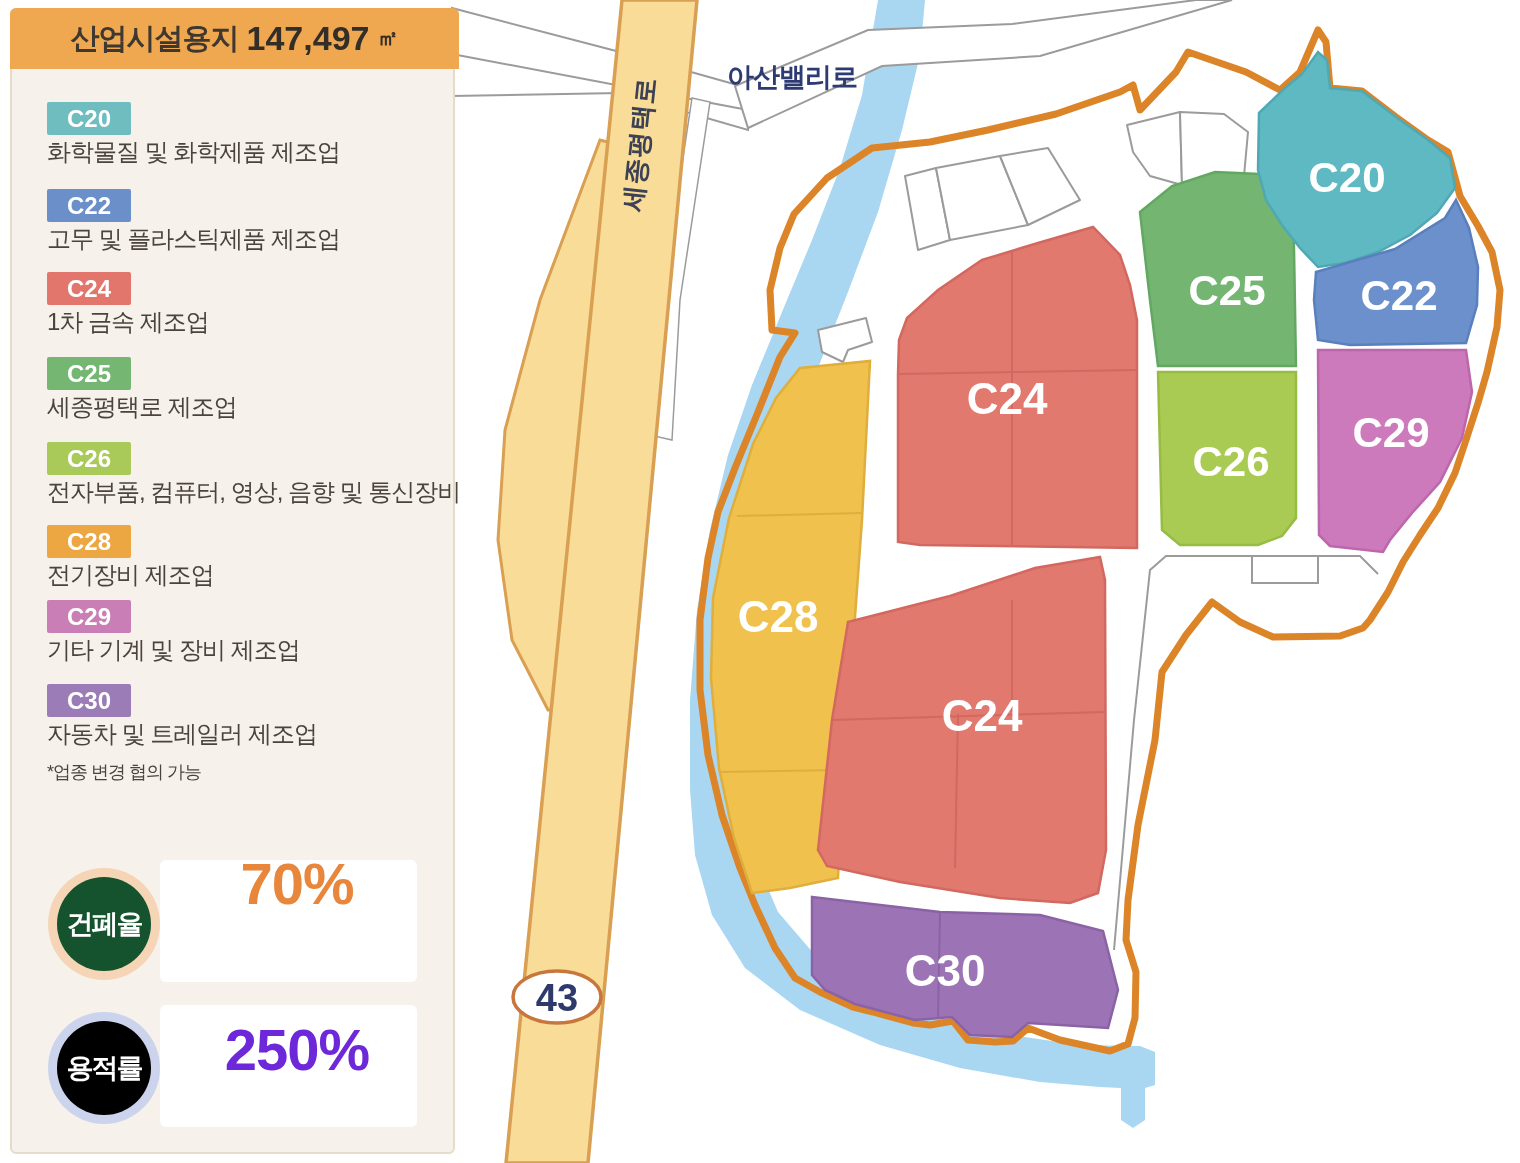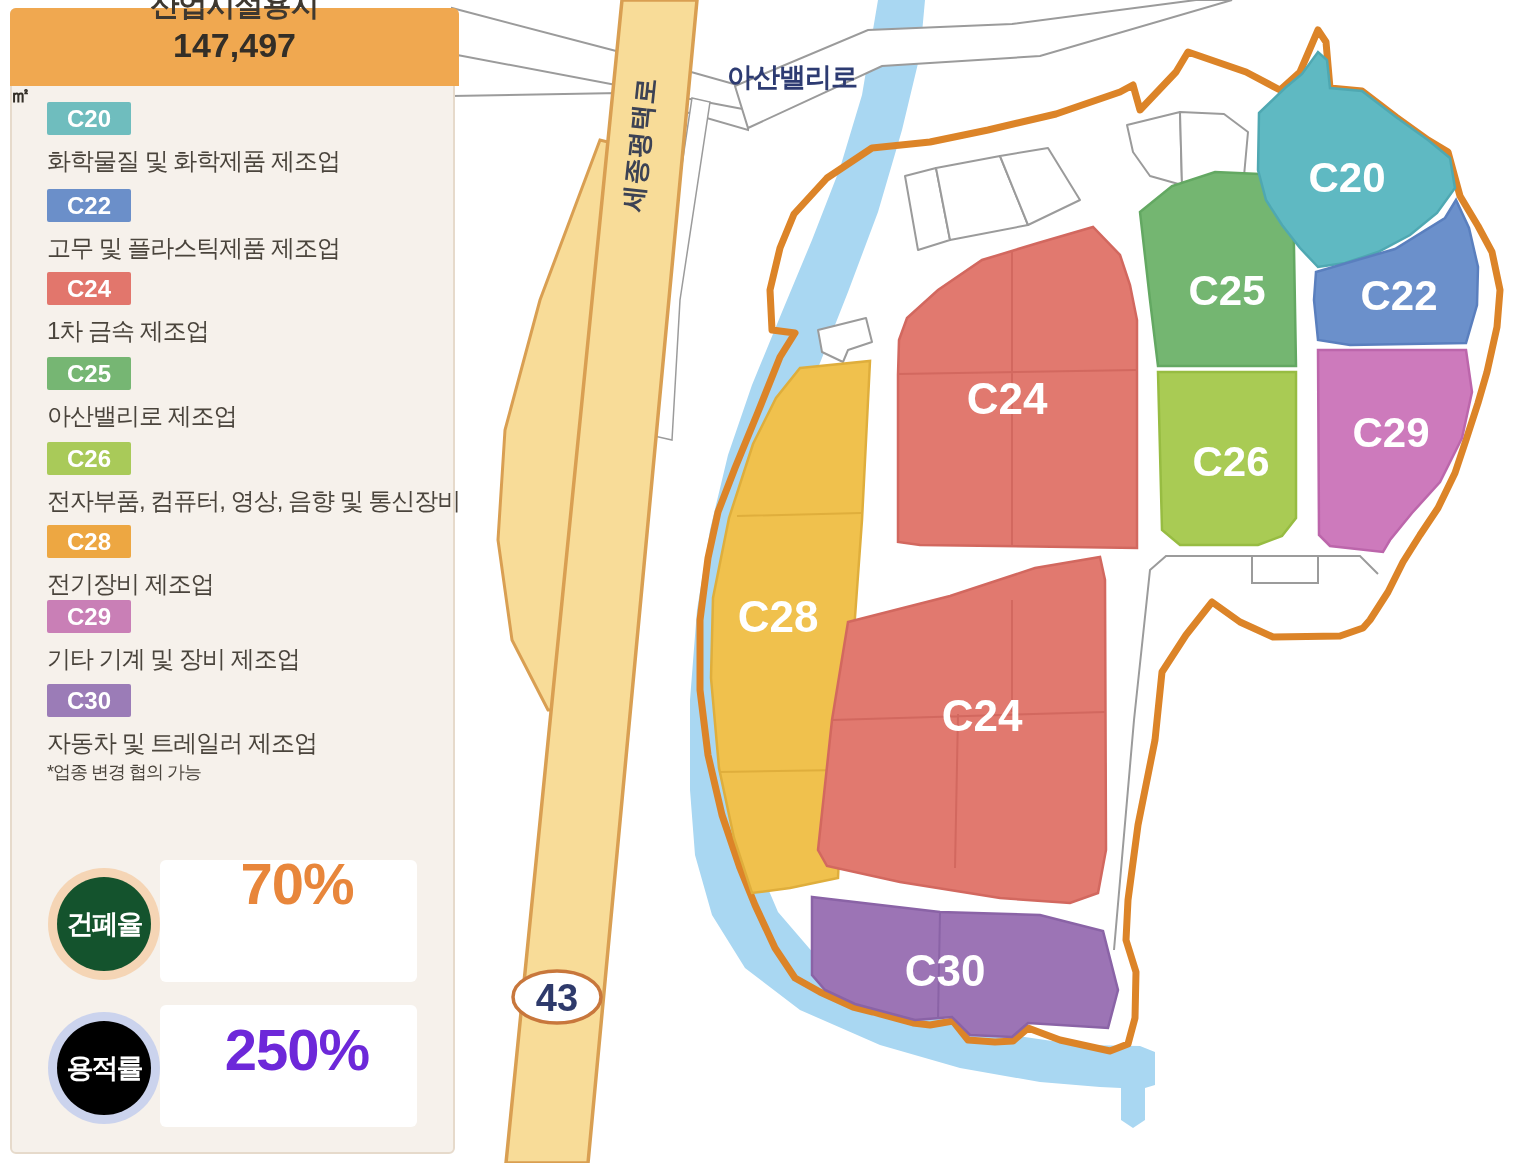--- a/index.html
+++ b/index.html
@@ -3,33 +3,33 @@
 <meta charset="utf-8">
 <style>
   html,body{margin:0;padding:0;background:#fff;}
   .canvas{position:relative;width:1520px;height:1163px;overflow:hidden;background:#fff;
           font-family:"Liberation Sans",sans-serif;}
   svg text{font-family:"Liberation Sans",sans-serif;}
 
   
   .panel{position:absolute;left:10px;top:8px;width:445px;height:1146px;
          background:#F6F1EB;border:2px solid #E6DACB;border-radius:6px;box-sizing:border-box;}
-  .panel-header{position:absolute;left:-2px;top:-2px;width:449px;height:78px;background:#F0A850;
-                border-radius:6px 6px 0 0;display:flex;align-items:center;justify-content:center;gap:0;flex-direction:column;}
+  .panel-header{position:absolute;left:-2px;top:-2px;width:449px;height:61px;background:#F0A850;
+                border-radius:6px 6px 0 0;display:flex;align-items:center;justify-content:center;gap:8px;}
   .panel-title{font-size:29px;font-weight:bold;color:#3E3830;letter-spacing:-1px;}
   .panel-area{font-size:34px;font-weight:800;color:#332E27;letter-spacing:0;}
   .panel-unit{font-size:21px;font-weight:bold;color:#332E27;align-self:flex-start;margin-top:16px;}
 
   .legend-item{position:absolute;left:35px;width:400px;}
   .chip{display:block;width:84px;height:33px;line-height:33px;border-radius:2px;
         color:#fff;font-size:24px;font-weight:bold;text-align:center;}
   .chip-c20{background:#6FBDBE}.chip-c22{background:#6B8FC9}.chip-c24{background:#E2766C}
   .chip-c25{background:#76B673}.chip-c26{background:#A9CA59}.chip-c28{background:#EDA742}
   .chip-c29{background:#C97FB6}.chip-c30{background:#9B7CB7}
-  .desc{margin-top:10px;font-size:24px;color:#4A443C;letter-spacing:-1px;white-space:nowrap;}
+  .desc{margin-top:1px;font-size:24px;color:#4A443C;letter-spacing:-1px;white-space:nowrap;}
   .it0{top:92px}.it1{top:179px}.it2{top:262px}.it3{top:347px}
   .it4{top:432px}.it5{top:515px}.it6{top:590px}.it7{top:674px}
   .note{position:absolute;left:35px;top:750px;font-size:18px;color:#4A443C;letter-spacing:-1px;}
 
   .stat-rect{position:absolute;left:148px;width:257px;height:122px;background:#fff;border-radius:6px;}
   .sr0{top:850px}.sr1{top:995px}
   .stat-circle{position:absolute;left:36px;width:112px;height:112px;border-radius:50%;
                display:flex;align-items:center;justify-content:center;}
   .sc0{top:858px;background:#F5D5B5}.sc1{top:1002px;background:#CBD3ED}
   .stat-circle .inner{width:94px;height:94px;border-radius:50%;display:flex;align-items:center;justify-content:center;
@@ -138,21 +138,21 @@
     <div class="legend-item it1">
       <span class="chip chip-c22">C22</span>
       <div class="desc">고무 및 플라스틱제품 제조업</div>
     </div>
     <div class="legend-item it2">
       <span class="chip chip-c24">C24</span>
       <div class="desc">1차 금속 제조업</div>
     </div>
     <div class="legend-item it3">
       <span class="chip chip-c25">C25</span>
-      <div class="desc">아산밸리로 제조업</div>
+      <div class="desc">세종평택로 제조업</div>
     </div>
     <div class="legend-item it4">
       <span class="chip chip-c26">C26</span>
       <div class="desc">전자부품, 컴퓨터, 영상, 음향 및 통신장비</div>
     </div>
     <div class="legend-item it5">
       <span class="chip chip-c28">C28</span>
       <div class="desc">전기장비 제조업</div>
     </div>
     <div class="legend-item it6">

